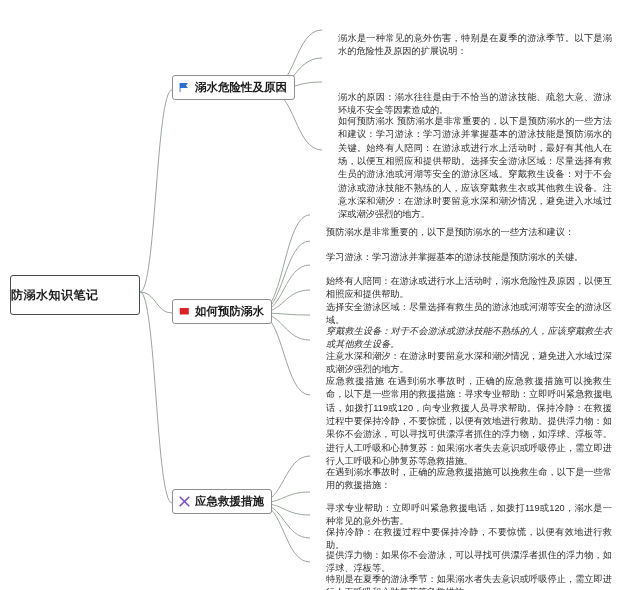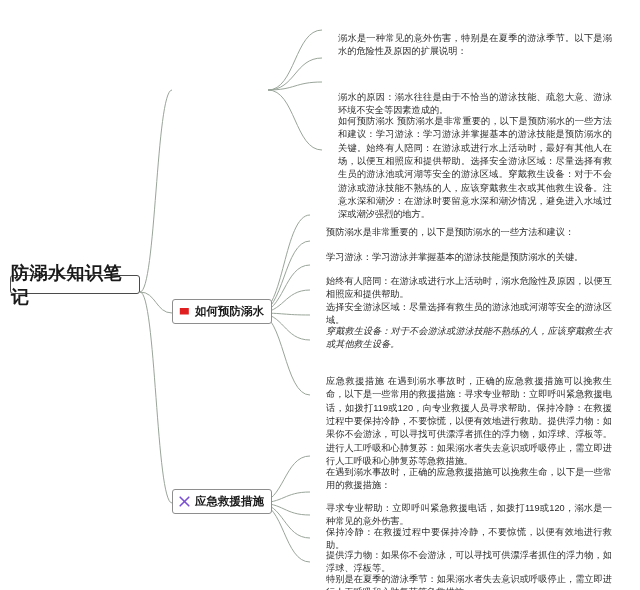--- a/index.html
+++ b/index.html
@@ -29,28 +29,28 @@
   }
   .node {
     position: absolute;
     box-sizing: border-box;
   }
   
   .root {
     left: 10px;
     top: 275px;
     width: 130px;
-    height: 19px;
+    height: 40px;
     border: 1px solid #4b4b4b;
     border-radius: 3px;
     background: #ffffff;
     display: flex;
     align-items: center;
-    justify-content: center;
-    font-size: 18px;
+    justify-content: flex-start;
+    font-size: 12px;
     font-weight: bold;
     color: #1a1a1a;
     letter-spacing: 0.5px;
   }
   
   .branch {
     border: 1px solid #8e8e8e;
     border-radius: 3px;
     background: #ffffff;
     display: flex;
@@ -118,20 +118,29 @@
     <path d="M258 503 C284 503 284 492 310 492" fill="none" stroke="#9aa59a" stroke-width="1"></path>
     <path d="M258 503 C284 503 284 515 310 515" fill="none" stroke="#9aa59a" stroke-width="1"></path>
     <path d="M258 503 C284 503 284 538 310 538" fill="none" stroke="#9aa59a" stroke-width="1"></path>
     <path d="M258 503 C284 503 284 562 310 562" fill="none" stroke="#9aa59a" stroke-width="1"></path>
   </svg>
 
   <div class="node root">
     <span>防溺水知识笔记</span>
   </div>
 
+  <div class="node branch" id="branch1">
+    <span class="ico ico-flag">
+      <svg width="11" height="11" viewBox="0 0 11 11">
+          <path d="M1 1 L9 1 L7 3.5 L9 6 L1 6 Z" fill="#2b6fd4"></path>
+          <rect x="0.6" y="1" width="0.9" height="9" fill="#2b6fd4"></rect>
+        </svg>
+    </span>
+    <span>溺水危险性及原因</span>
+  </div>
 
   <div class="node branch" id="branch2">
     <span class="ico ico-stop">
       <svg width="11" height="11" viewBox="0 0 11 11">
           <rect x="0.8" y="2" width="9" height="6.5" fill="#e02020"></rect>
         </svg>
     </span>
     <span>如何预防溺水</span>
   </div>
 
@@ -162,20 +171,23 @@
   </div>
   <div class="leaf g2" style="top:259px;">
     <p>始终有人陪同：在游泳或进行水上活动时，溺水危险性及原因，以便互相照应和提供帮助。</p>
   </div>
   <div class="leaf g2" style="top:285px;">
     <p>选择安全游泳区域：尽量选择有救生员的游泳池或河湖等安全的游泳区域。</p>
   </div>
   <div class="leaf g2" style="top:309px;font-style:italic;">
     <p>穿戴救生设备：对于不会游泳或游泳技能不熟练的人，应该穿戴救生衣或其他救生设备。</p>
   </div>
+  <div class="leaf g2" style="top:334px;">
+    <p>注意水深和潮汐：在游泳时要留意水深和潮汐情况，避免进入水域过深或潮汐强烈的地方。</p>
+  </div>
   <div class="leaf g2" style="top:359px;">
     <p>应急救援措施 在遇到溺水事故时，正确的应急救援措施可以挽救生命，以下是一些常用的救援措施：寻求专业帮助：立即呼叫紧急救援电话，如拨打119或120，向专业救援人员寻求帮助。保持冷静：在救援过程中要保持冷静，不要惊慌，以便有效地进行救助。提供浮力物：如果你不会游泳，可以寻找可供漂浮者抓住的浮力物，如浮球、浮板等。进行人工呼吸和心肺复苏：如果溺水者失去意识或呼吸停止，需立即进行人工呼吸和心肺复苏等急救措施。</p>
   </div>
 
   <div class="leaf g3" style="top:450px;">
     <p>在遇到溺水事故时，正确的应急救援措施可以挽救生命，以下是一些常用的救援措施：</p>
   </div>
   <div class="leaf g3" style="top:486px;">
     <p>寻求专业帮助：立即呼叫紧急救援电话，如拨打119或120，溺水是一种常见的意外伤害。</p>
   </div>

